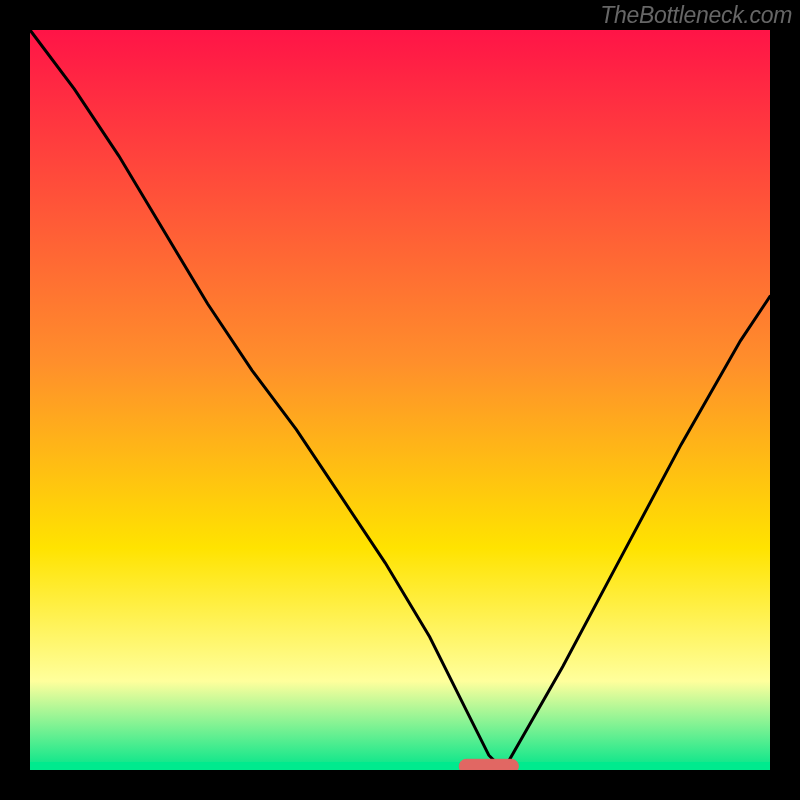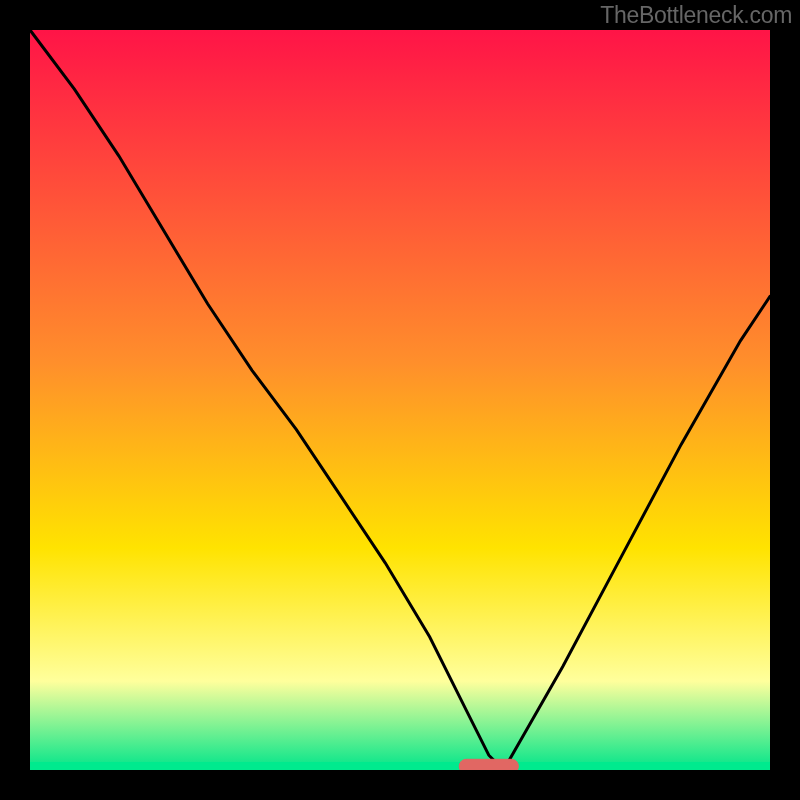--- a/index.html
+++ b/index.html
@@ -9,20 +9,21 @@
     height: 800px;
     overflow: hidden;
     background: #000;
     font-family: Arial, Helvetica, sans-serif;
   }
   .frame {
     position: relative;
     width: 800px;
     height: 800px;
     box-sizing: border-box;
+    font-style: italic;
   }
   .watermark {
     position: absolute;
     top: 2px;
     right: 8px;
     color: #666666;
     font-size: 23px;
     font-weight: 400;
     letter-spacing: -0.3px;
     z-index: 10;

